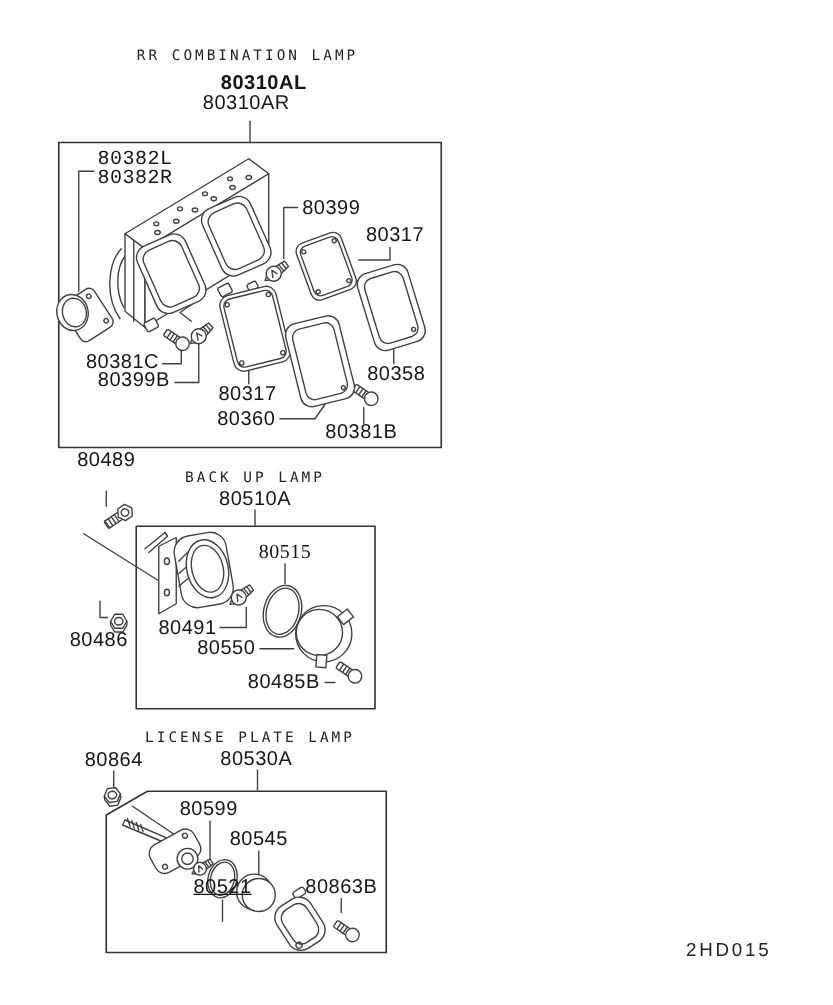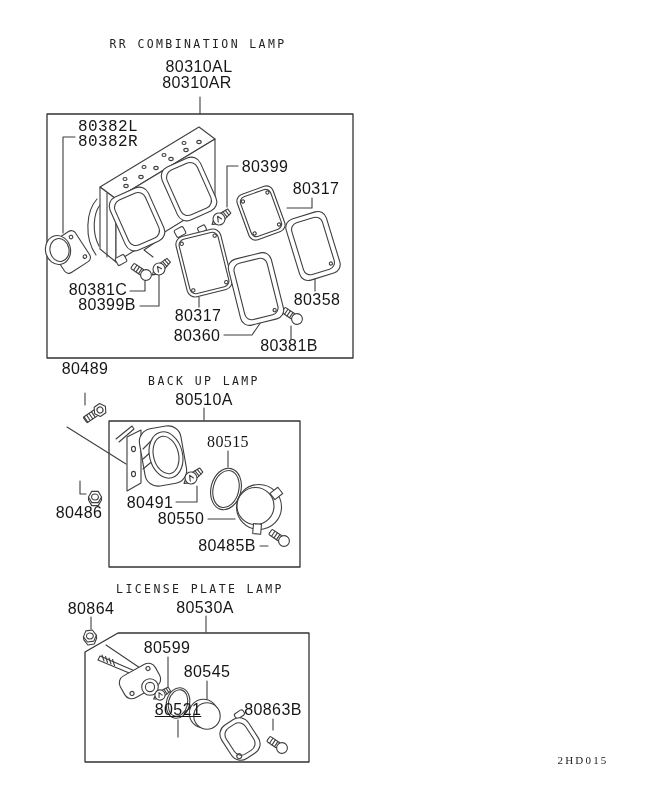--- a/index.html
+++ b/index.html
@@ -23,24 +23,24 @@
   .lbl.left{transform:translate(0,-50%);font-family:Liberation Mono, monospace;}
   .title{
     font-size:11.5px;
     letter-spacing:2.4px;
     color:#222;
     font-weight:bold;
     font-family:"DejaVu Sans Mono","Liberation Mono",monospace;
     font-weight:normal;
   }
   .code{
-    font-size:11px;
+    font-size:15px;
     letter-spacing:2.2px;
     color:#222;
-    font-family:Liberation Serif, serif;
+    font-family:Liberation Sans, sans-serif;
   }
   svg *{vector-effect:non-scaling-stroke;}
 </style>
 </head>
 <body>
 
 <div class="page">
 
   <svg class="art" width="666" height="804" viewBox="0 0 666 804" fill="none" stroke="#3f3f3f" stroke-width="1.1" stroke-linecap="round" stroke-linejoin="round">
 
@@ -243,21 +243,21 @@
       <rect x="8" y="-24" width="10" height="6" rx="2" fill="#fff"></rect>
       <rect x="-16" y="-20" width="32" height="40" rx="11" fill="#fff"></rect>
       <rect x="-11.5" y="-15.5" width="23" height="31" rx="8" fill="#fff"></rect>
       <circle cx="-10" cy="14" r="2.4"></circle>
     </g>
 
     <use href="#d-screw" transform="translate(282,748) rotate(-146)"></use>
   </svg>
 
   <div class="lbl title" style="left:198px;top:45px;">RR COMBINATION LAMP</div>
-  <div class="lbl" style="left:199px;top:67px;">80310AL</div>
+  <div class="lbl" style="left:211px;top:67px;font-weight:bold;">80310AL</div>
   <div class="lbl" style="left:197px;top:83px;">80310AR</div>
   <div class="lbl left" style="left:78px;top:127px;">80382L</div>
   <div class="lbl left" style="left:78px;top:142px;">80382R</div>
   <div class="lbl" style="left:265px;top:167px;">80399</div>
   <div class="lbl" style="left:316px;top:189px;">80317</div>
   <div class="lbl" style="left:98px;top:290px;">80381C</div>
   <div class="lbl" style="left:107px;top:305px;">80399B</div>
   <div class="lbl" style="left:198px;top:316px;">80317</div>
   <div class="lbl" style="left:197px;top:336px;">80360</div>
   <div class="lbl" style="left:317px;top:300px;">80358</div>

